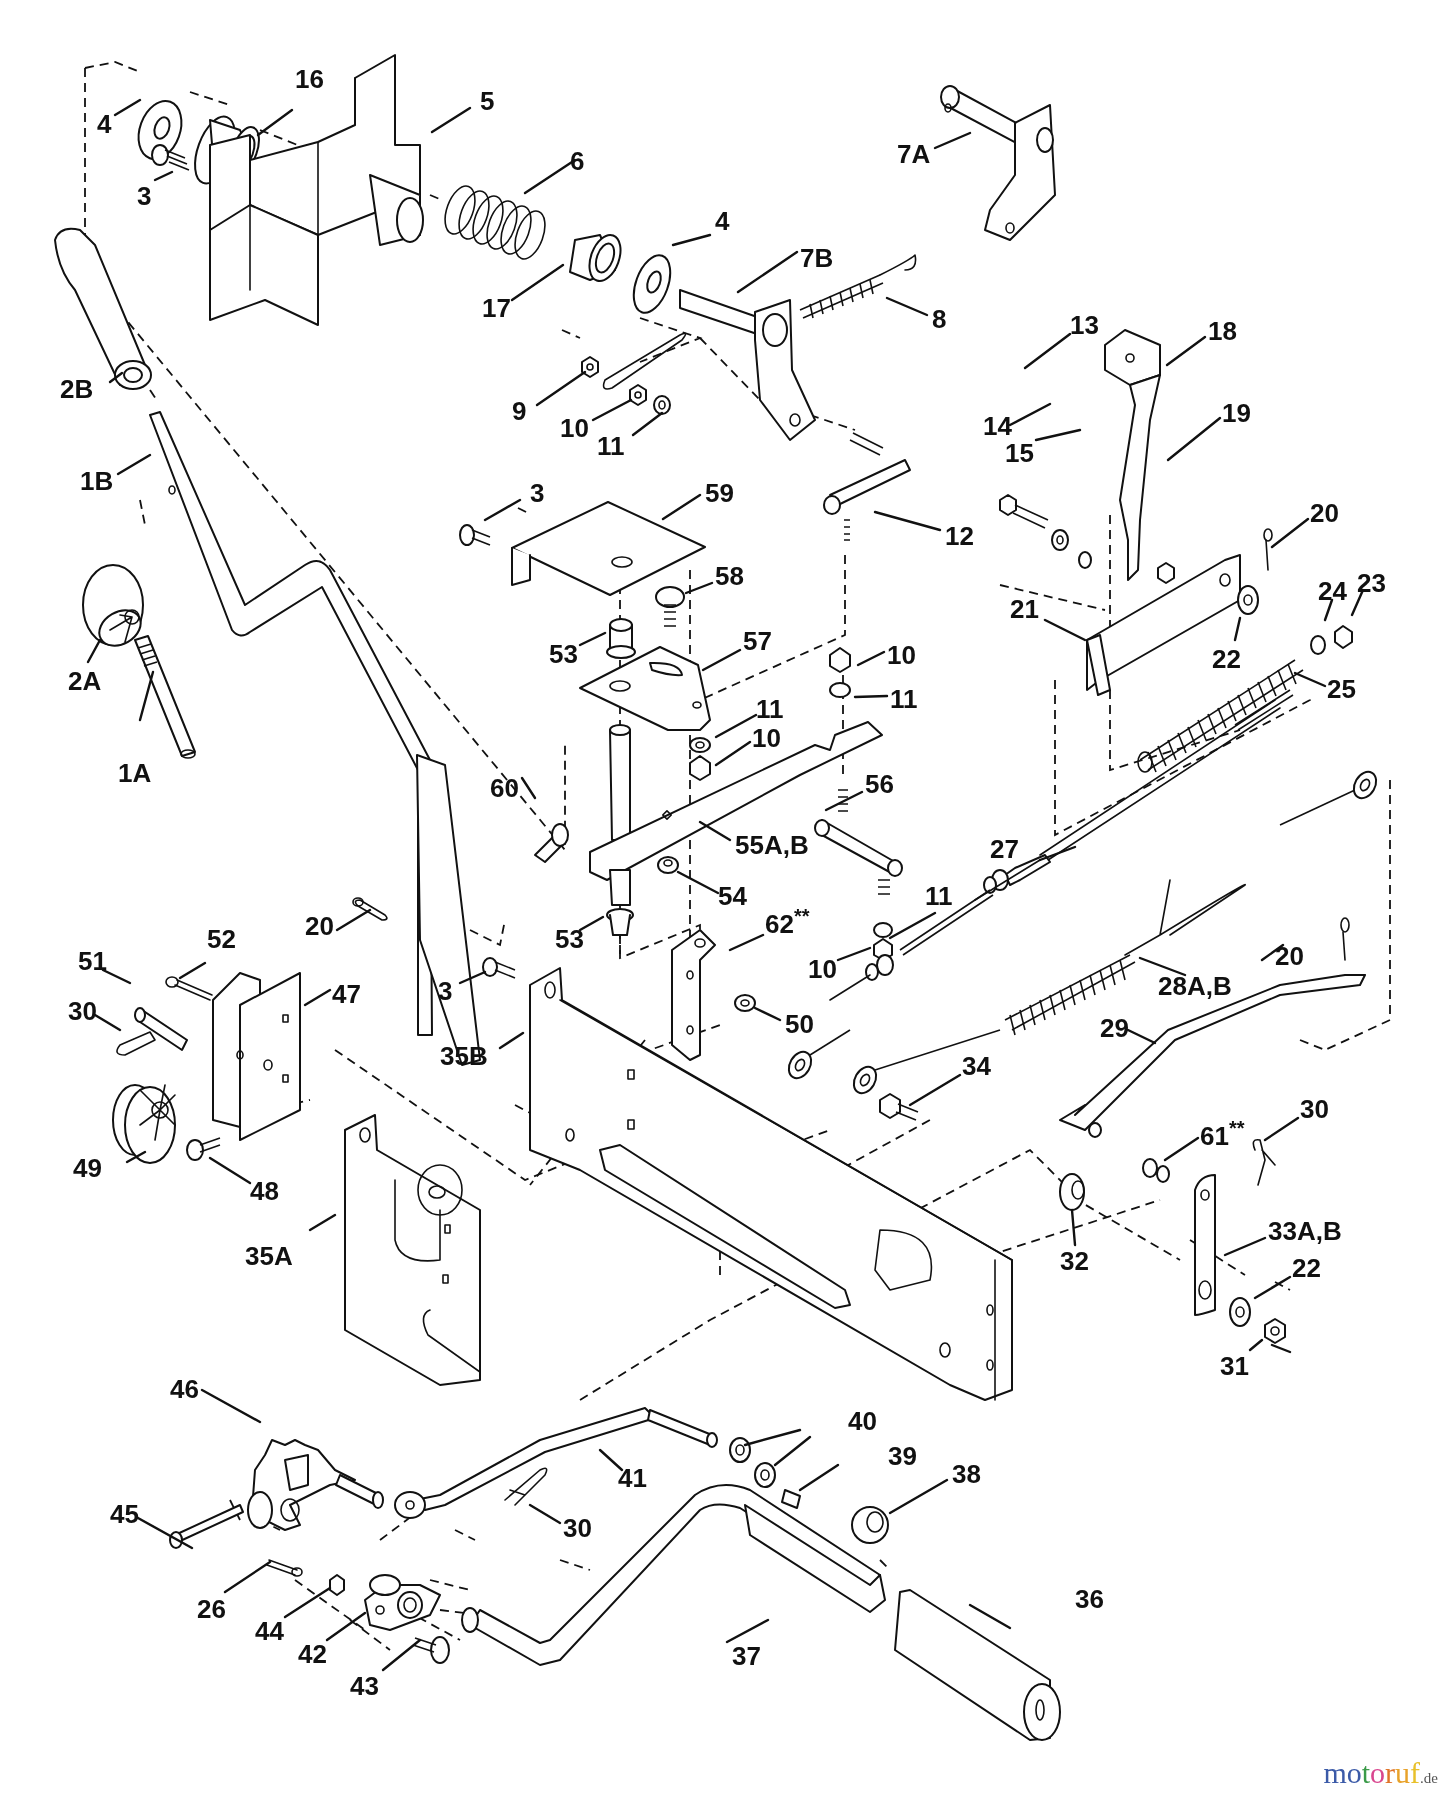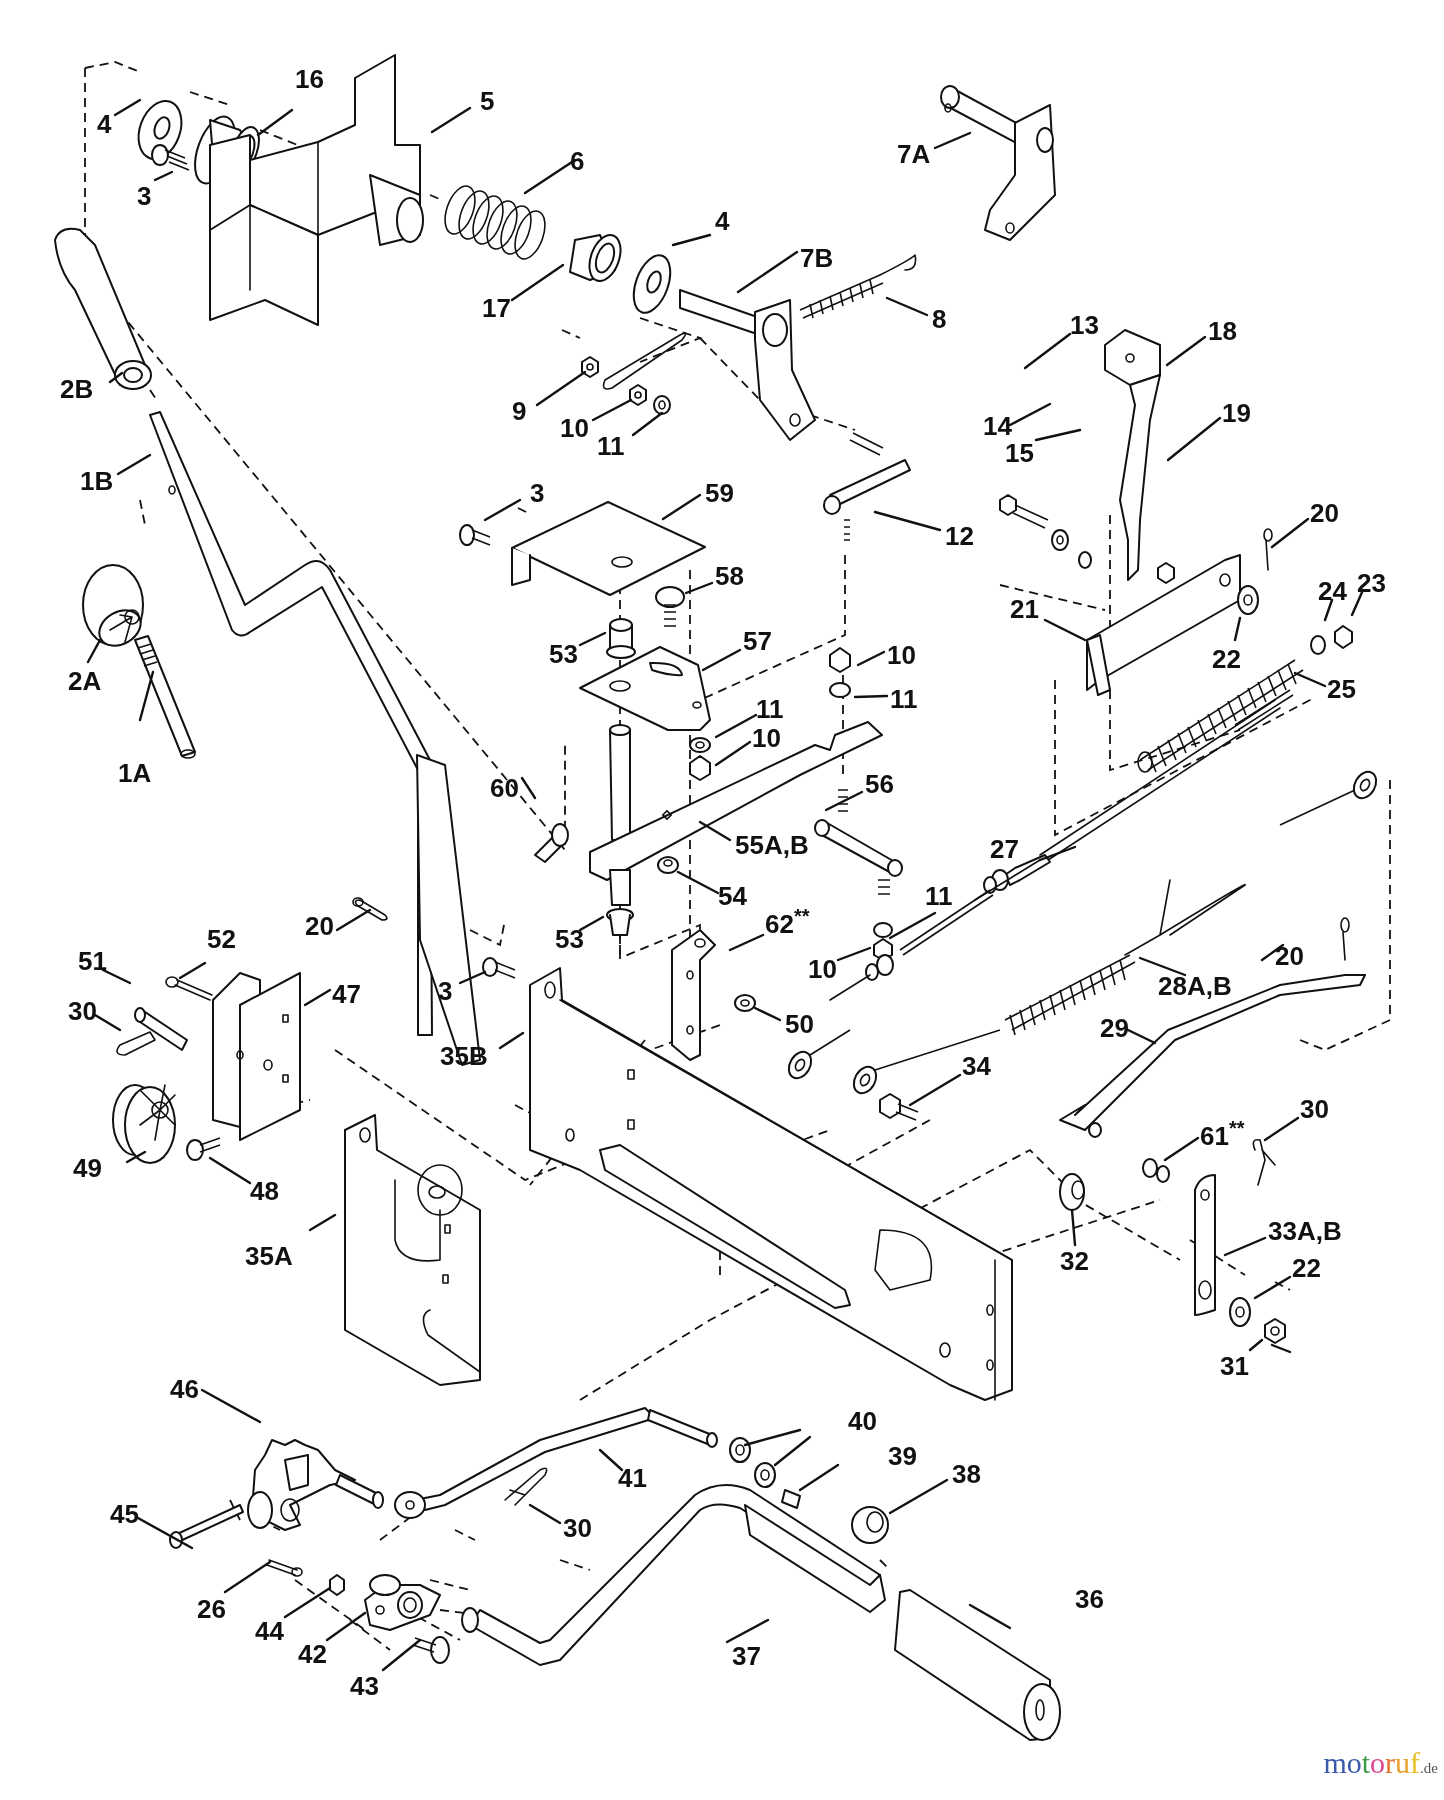--- a/index.html
+++ b/index.html
@@ -4,21 +4,21 @@
 <style>
   html, body { margin: 0; padding: 0; background: #ffffff; }
   body { width: 1444px; height: 1800px; position: relative; overflow: hidden; font-family: "Liberation Sans", sans-serif; }
   #diagram { position: absolute; left: 0; top: 0; width: 1444px; height: 1800px; }
   .part { fill: #ffffff; stroke: #111111; stroke-width: 2; stroke-linejoin: round; stroke-linecap: round; }
   .thin { fill: none; stroke: #111111; stroke-width: 1.6; stroke-linecap: round; stroke-linejoin: round; }
   .dash { fill: none; stroke: #111111; stroke-width: 1.8; stroke-dasharray: 9 6; }
   .leader { stroke: #111111; stroke-width: 2.4; stroke-linecap: round; }
   .spring { fill: none; stroke: #111111; stroke-width: 1.6; }
   .lbl { font-family: "Liberation Sans", sans-serif; font-weight: bold; font-size: 26px; fill: #111111; transform-box: fill-box; }
-  #watermark { position: absolute; right: 6px; bottom: 20px; font-family: "Liberation Serif", serif; font-size: 30px; letter-spacing: 0px; text-align: center; }
+  #watermark { position: absolute; right: 6px; bottom: 10px; font-family: "Liberation Serif", serif; font-size: 30px; letter-spacing: 0px; text-align: center; }
   #watermark span { display: inline-block; }
   #watermark .tld { font-size: 15px; color: #555; }
 </style>
 </head>
 <body>
 
 <svg id="diagram" viewBox="0 0 1444 1800" xmlns="http://www.w3.org/2000/svg">
 
   <g>
     <path class="dash" d="M85 68 L115 62 L140 72"></path>

